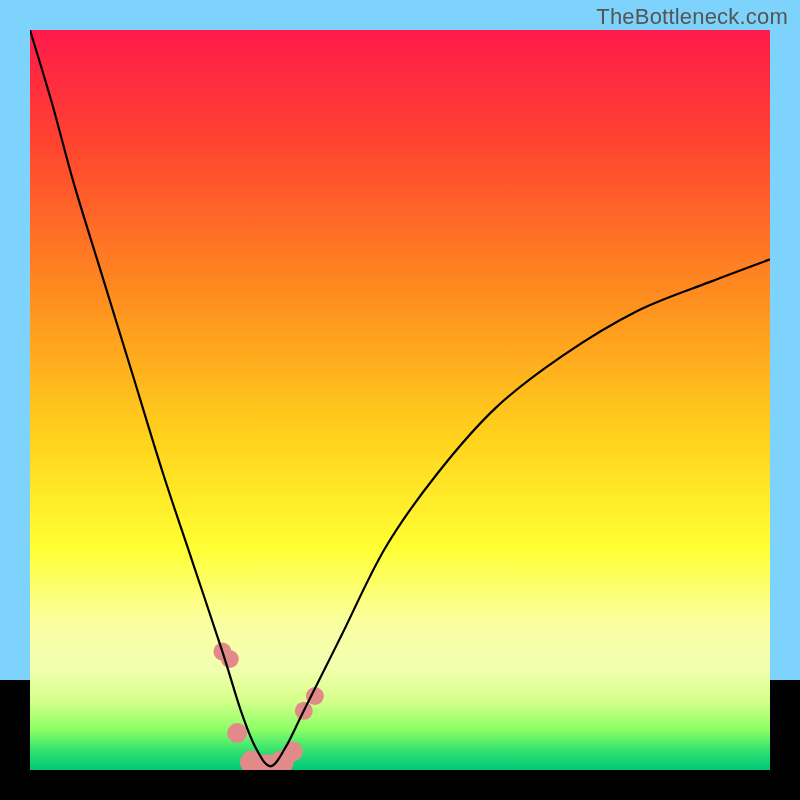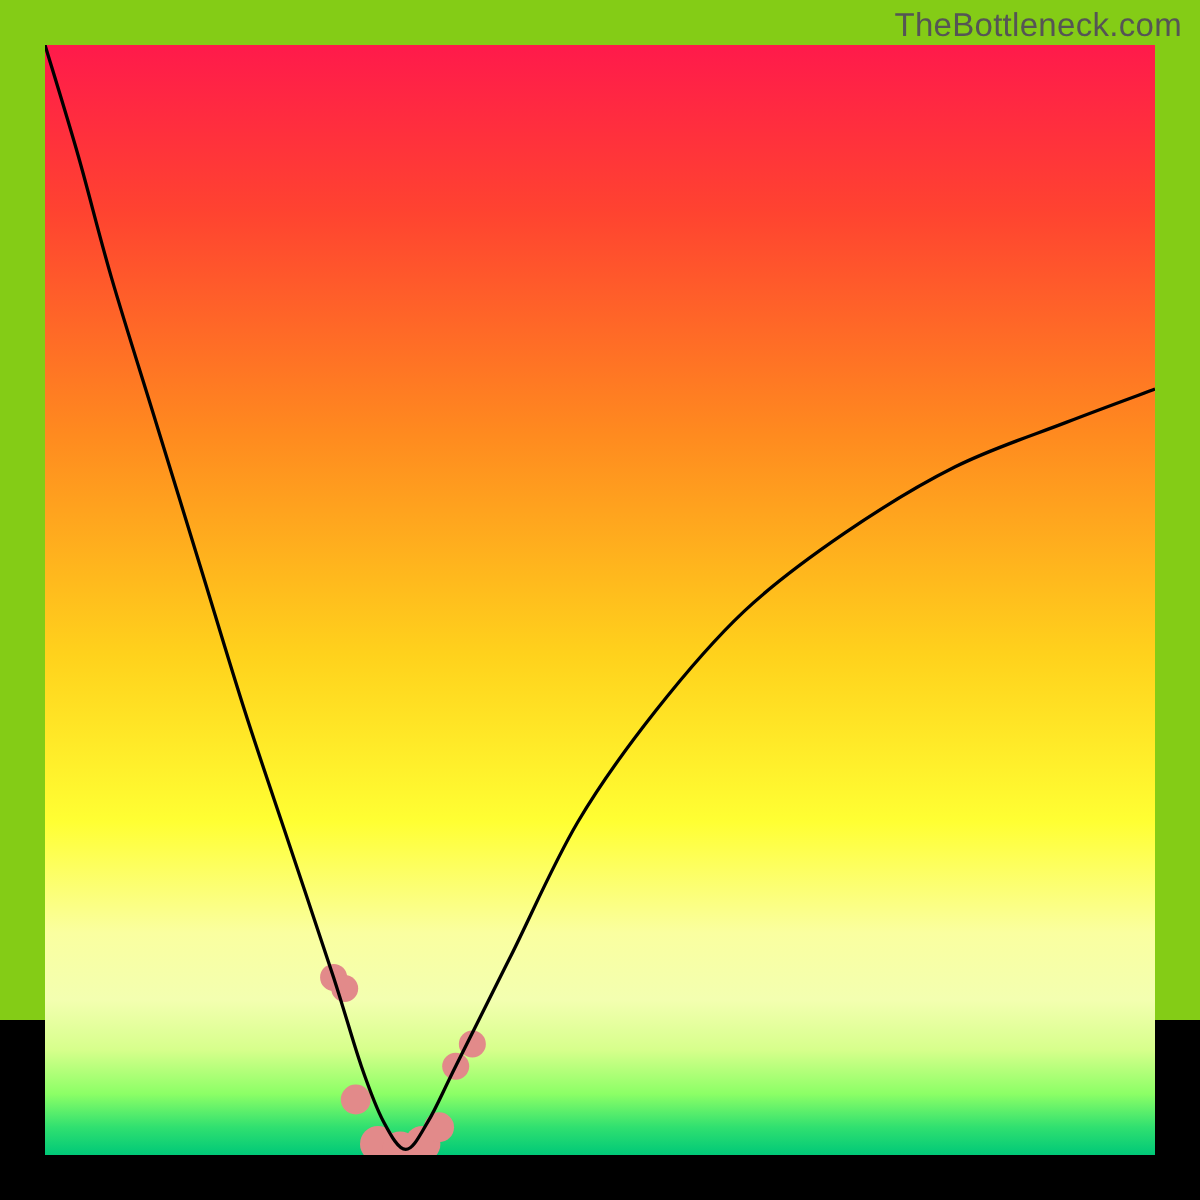--- a/index.html
+++ b/index.html
@@ -1,21 +1,21 @@
 <!DOCTYPE html>
 <html><head>
 <meta charset="utf-8">
 <style>
   * { margin: 0; padding: 0; box-sizing: border-box; }
   html, body { width: 800px; height: 800px; overflow: hidden; background: #000; }
   .frame {
     position: relative;
     width: 800px;
     height: 680px;
-    background: #84cc16;
+    background: #7dd3fc;
   }
   .plot {
     position: absolute;
     left: 30px;
     top: 30px;
     width: 740px;
     height: 740px;
     overflow: hidden;
   }
   .gradient {

